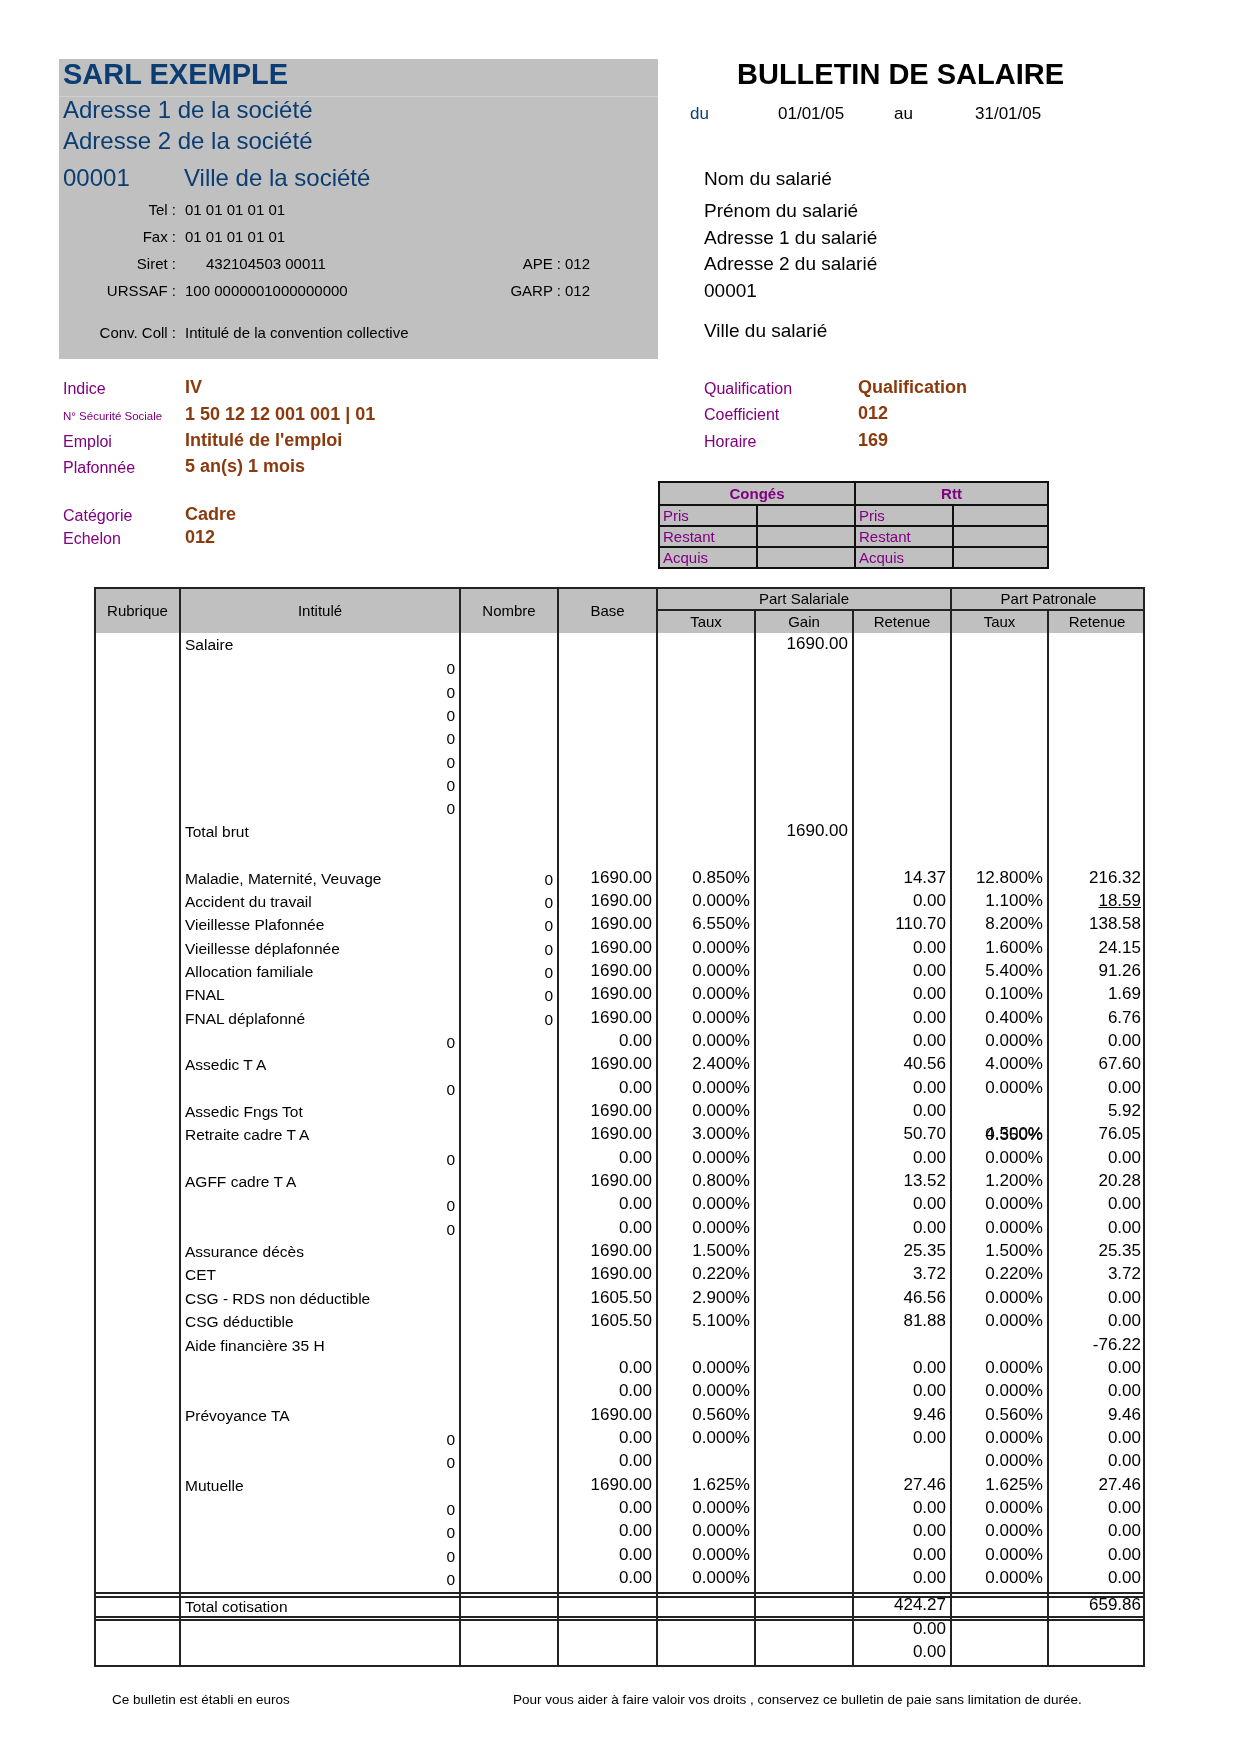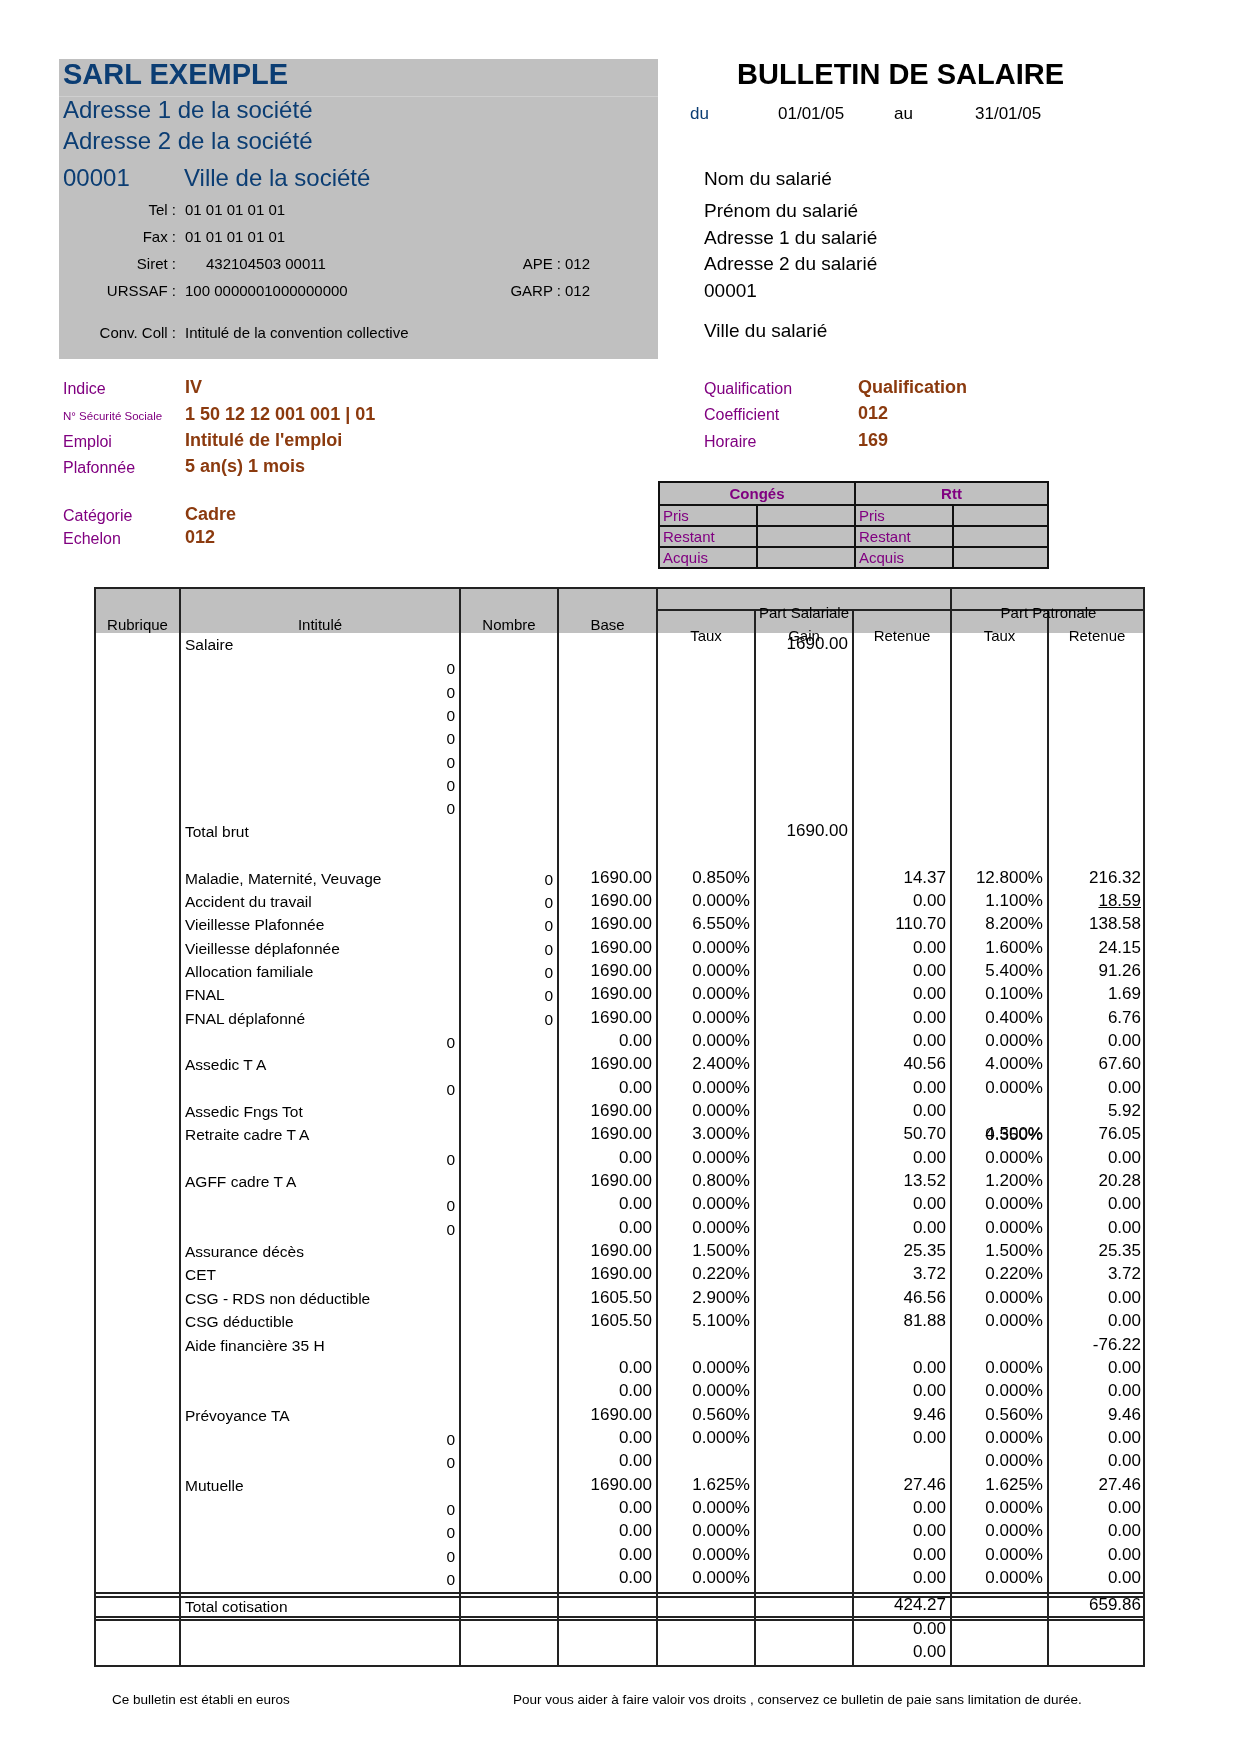--- a/index.html
+++ b/index.html
@@ -21,21 +21,21 @@
   .info-val { font-size:18px; }
   
   .leave { position:absolute; left:658px; top:481px; width:391px; border-collapse:collapse; background:#c0c0c0; }
   .leave td { border:2px solid #111; height:19px; padding:0 3px; font-size:15px; color:#800080; }
   .leave td.hd { text-align:center; font-weight:bold; height:21px; }
   
   .grid { position:absolute; left:94px; top:587px; width:1051px; height:1080px; border:2px solid #222; box-sizing:border-box; }
   .vline { position:absolute; width:2px; background:#222; }
   .hline { position:absolute; height:2px; background:#222; }
   .hdr-bg { position:absolute; left:96px; top:589px; width:1047px; height:44px; background:#c0c0c0; }
-  .hd { font-size:15px; text-align:center;margin-top:14px; }
+  .hd { font-size:15px; text-align:center; }
   .cell { position:absolute; font-size:17px; white-space:nowrap; }
   .cell.txt { font-size:15.5px; }
   .cell.r { text-align:right; }
   .footer { font-size:13.5px; top:1692px; }
 </style>
 </head>
 <body>
 
 <div class="company-box">
     <div class="sep"></div>

